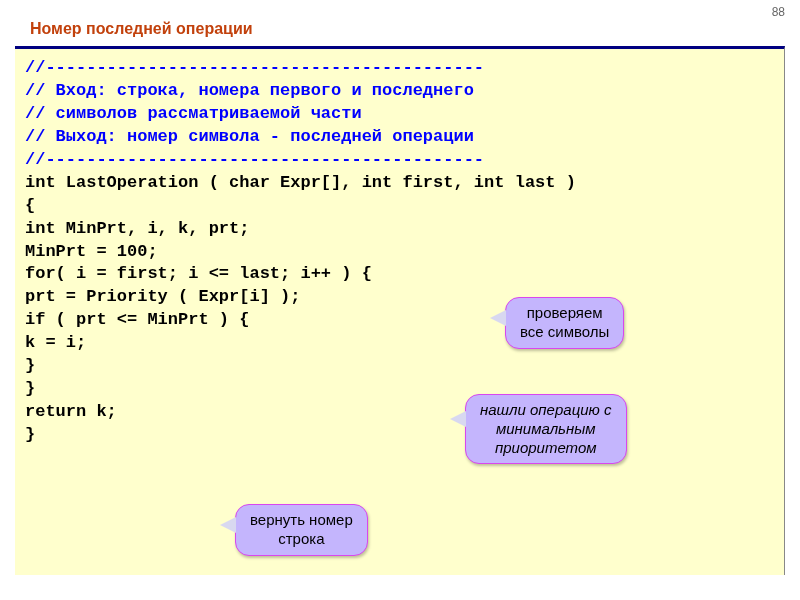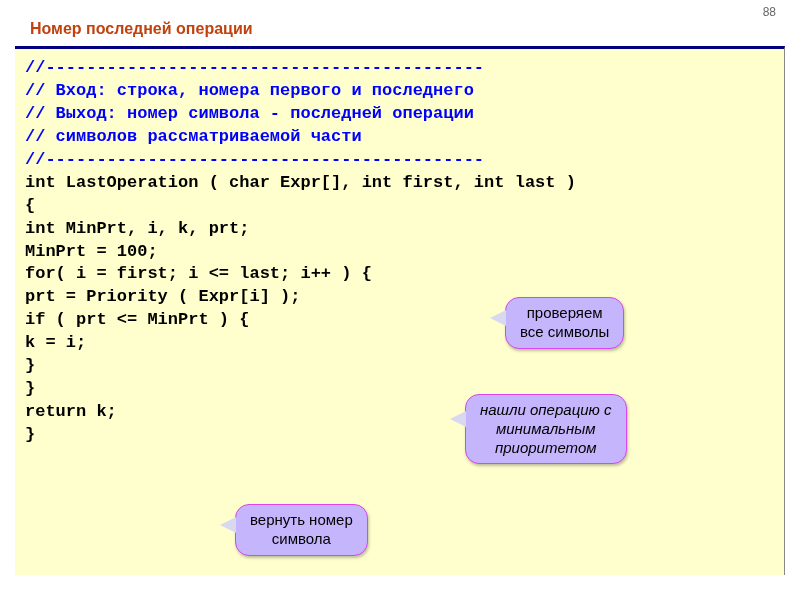--- a/index.html
+++ b/index.html
@@ -8,21 +8,21 @@
       font-family: Arial, sans-serif;
       background: #fff;
       width: 800px;
       height: 600px;
       position: relative;
       overflow: hidden;
     }
     .page-number {
       position: absolute;
       top: 5px;
-      right: 24px;
+      right: 15px;
       font-size: 12px;
       color: #666;
     }
     .title {
       font-size: 16px;
       font-weight: bold;
       color: #c2410c;
       margin: 20px 0 8px 30px;
     }
     .code-block {
@@ -101,22 +101,22 @@
 </head>
 <body>
 
 <div class="page-number">88</div>
 
 <div class="title">Номер последней операции</div>
 
 <div class="code-block">
   <div class="comment">//-------------------------------------------</div>
   <div class="comment">// Вход:  строка, номера первого и последнего</div>
+  <div class="comment">//        символов рассматриваемой части</div>
   <div class="comment">// Выход: номер символа - последней операции</div>
-  <div class="comment">//        символов рассматриваемой части</div>
   <div class="comment">//-------------------------------------------</div>
   <div class="code">int LastOperation ( char Expr[], int first, int last )</div>
   <div class="code">{</div>
   <div class="code">   int MinPrt, i, k, prt;</div>
   <div class="code">   MinPrt = 100;</div>
   <div class="code">   for( i = first; i &lt;= last; i++ ) {</div>
   <div class="code">     prt = Priority ( Expr[i] );</div>
   <div class="code">     if ( prt &lt;= MinPrt ) {</div>
   <div class="code">       k = i;</div>
   <div class="code">       }</div>
@@ -130,15 +130,15 @@
   </div>
 
   <div class="callout callout-2">
     <span>нашли операцию с</span><br>
     <span>минимальным</span><br>
     <span>приоритетом</span>
   </div>
 
   <div class="callout callout-3">
     <span>вернуть номер</span><br>
-    <span>символа</span>
+    <span>строка</span>
   </div>
 </div>
 
 </body></html>

